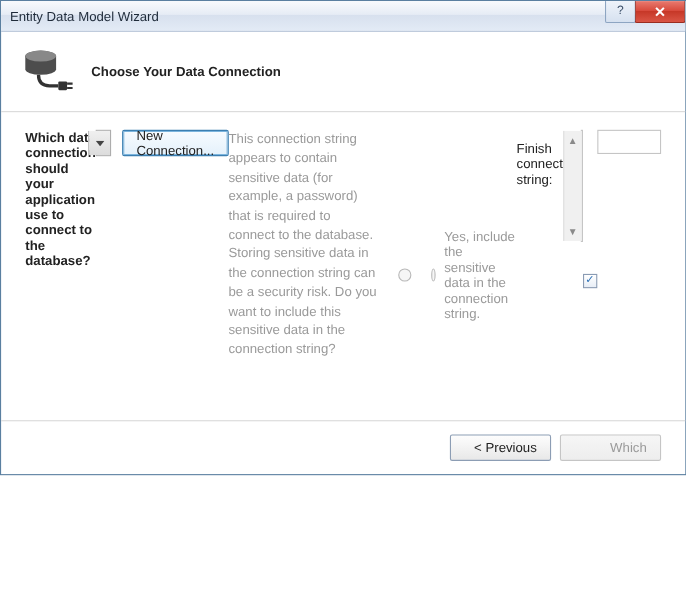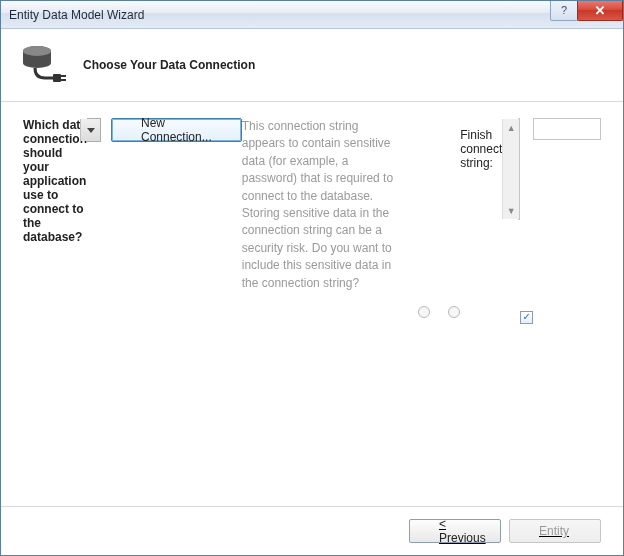--- a/index.html
+++ b/index.html
@@ -8,21 +8,21 @@
     padding: 0;
     font-family: "Segoe UI", Tahoma, sans-serif;
     font-size: 12px;
     background: #fff;
     width: 624px;
     height: 556px;
     overflow: hidden;
   }
   .window {
     width: 624px;
-    height: 556px;
+    height: 432px;
     border: 1px solid #5a7fa0;
     background: #fff;
     display: flex;
     flex-direction: column;
   }
   .titlebar {
     height: 28px;
     background: linear-gradient(to bottom, #f8fafd 0%, #e6ecf5 45%, #d7e0ee 46%, #e3ebf6 100%);
     border-bottom: 1px solid #b8c6d9;
     display: flex;
@@ -114,28 +114,28 @@
     bottom: 0;
     width: 20px;
     border-left: 1px solid #c0c0c0;
     display: flex;
     align-items: center;
     justify-content: center;
     background: linear-gradient(to bottom, #f0f0f0, #dcdcdc);
   }
   .btn {
     height: 24px;
-    padding: 0 29px;
+    padding: 0 12px;
     border: 1px solid #8c9db4;
     background: linear-gradient(to bottom, #fdfdfd, #e8e8e8);
     font-size: 12px;
     color: #222;
     display: flex;
     align-items: center;
-    justify-content: flex-start;
+    justify-content: flex-end;
     cursor: pointer;
     border-radius: 2px;
   }
   .btn.highlight {
     border-color: #3c7fb1;
     box-shadow: 0 0 0 1px #7bb4dd inset;
     background: linear-gradient(to bottom, #f7fbff, #e4f1fb);
   }
   .btn.disabled {
     color: #9a9a9a;
@@ -225,21 +225,20 @@
     border: 1px solid #c5c5c5;
     background: #fff;
     width: 100%;
   }
   .footer {
     border-top: 1px solid #d9d9d9;
     padding: 12px 22px;
     display: flex;
     justify-content: flex-end;
     gap: 8px;
-    text-decoration: underline;
   }
   .footer .btn {
     width: 92px;
   }
 </style>
 </head>
 <body>
 
 <div class="window">
 
@@ -287,20 +286,21 @@
       </div>
     </div>
 
     <div class="info-text">This connection string appears to contain sensitive data (for example, a password) that is required to connect to the database. Storing sensitive data in the connection string can be a security risk. Do you want to include this sensitive data in the connection string?</div>
 
     <div class="radio-row">
       <div class="radio"></div>
     </div>
     <div class="radio-row">
       <div class="radio"></div>
+      <span>Yes, include the sensitive data in the connection string.</span>
     </div>
 
     <div class="label">Finish connection string:</div>
     <div class="textarea-wrap">
       <span></span>
       <div class="watermark">© Tutlane.com</div>
       <div class="scrollbar">
         <div class="scroll-arrow">▲</div>
         <div class="scroll-arrow">▼</div>
       </div>
@@ -314,17 +314,17 @@
     <div class="text-input">
       <span></span>
     </div>
   </div>
 
   <div class="footer">
     <div class="btn">
       <span>&lt; Previous</span>
     </div>
     <div class="btn disabled">
-      <span>Entity</span>
+      <span>Which</span>
     </div>
   </div>
 
 </div>
 
 </body></html>

